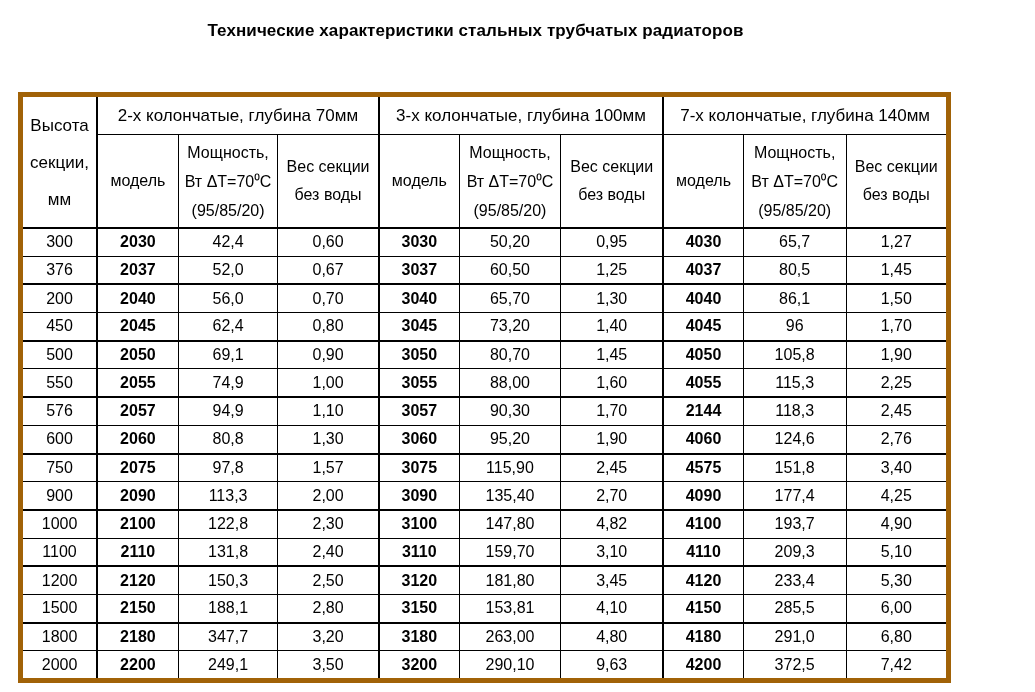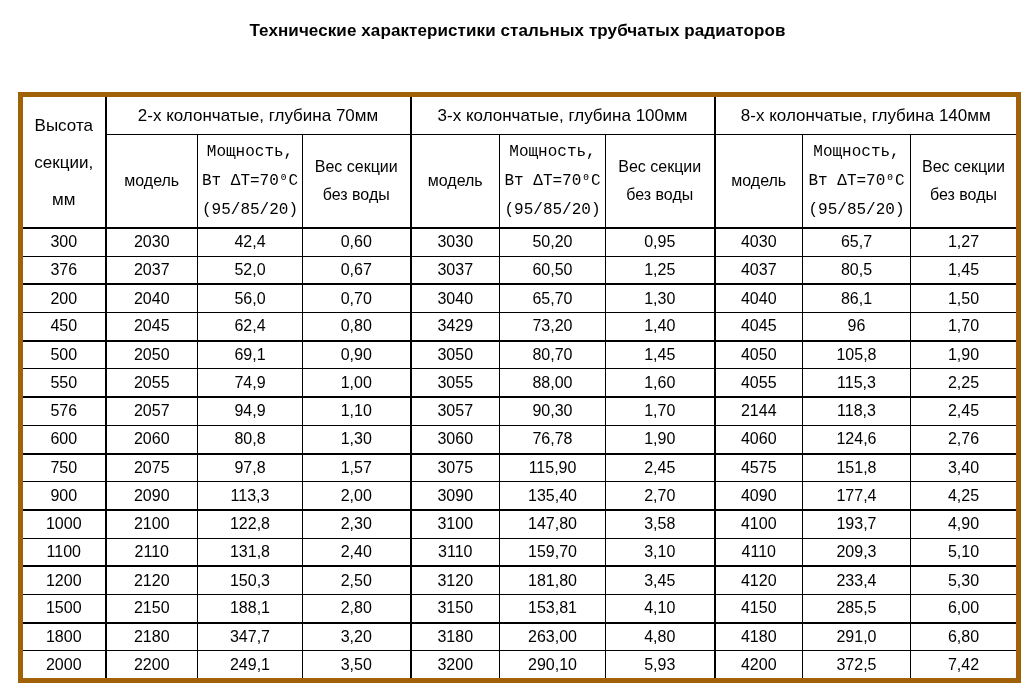--- a/index.html
+++ b/index.html
@@ -2,21 +2,21 @@
 <html><head>
 <meta charset="utf-8">
 <style>
   html, body {
     margin: 0; padding: 0;
     width: 1035px; height: 692px;
     background: #ffffff;
     font-family: "Liberation Sans", sans-serif;
     color: #000;
   }
-  .page { position: relative; width: 1035px; height: 692px; overflow: hidden; }
+  .page { position: relative; width: 951px; height: 692px; overflow: hidden; }
   .title {
     margin: 0;
     padding-top: 21px;
     text-align: center;
     font-size: 17px;
     font-weight: bold;
     letter-spacing: 0.1px;
   }
   table.specs {
     position: absolute;
@@ -31,26 +31,26 @@
     vertical-align: middle;
     padding: 0;
     overflow: hidden;
     white-space: nowrap;
   }
   .specs thead tr.group-row th { height: 37px; font-weight: normal; font-size: 17px; }
   .specs thead tr.sub-row th   { height: 92px; font-weight: normal; font-size: 16px; }
   .specs thead tr.sub-row th,
   .specs th.height-th { border-bottom: 2.5px solid #000; }
   .specs tbody td { height: 26.7px; font-size: 16px; }
-  .specs td.model { font-weight: normal; margin-left: 44px; }
+  .specs td.model { font-weight: bold; margin-left: 44px; }
   .bl-thick { border-left: 2.5px solid #000 !important; }
   .specs tbody tr.pair-end td { border-bottom: 2px solid #000; }
   .line { display: block; line-height: 29px; }
   th.height-th .line { line-height: 37px; }
-  th.power-th .line { line-height: 29px; font-family: Liberation Mono, monospace; }
+  th.power-th .line { line-height: 29px; }
   th.weight-th .line { line-height: 28px; }
 </style>
 </head>
 <body>
 
 <div class="page">
   <h1 class="title">Технические характеристики стальных трубчатых радиаторов</h1>
 
   <table class="specs">
     <colgroup>
@@ -67,21 +67,21 @@
     </colgroup>
     <thead>
       <tr class="group-row">
         <th rowspan="2" class="height-th">
           <span class="line">Высота</span>
           <span class="line">секции,</span>
           <span class="line">мм</span>
         </th>
         <th colspan="3" class="bl-thick">2-х колончатые, глубина 70мм</th>
         <th colspan="3" class="bl-thick">3-х колончатые, глубина 100мм</th>
-        <th colspan="3" class="bl-thick">8-х колончатые, глубина 140мм</th>
+        <th colspan="3" class="bl-thick">7-х колончатые, глубина 140мм</th>
       </tr>
       <tr class="sub-row">
         <th class="bl-thick">модель</th>
         <th class="power-th">
           <span class="line">Мощность,</span>
           <span class="line">Вт ΔT=70⁰C</span>
           <span class="line">(95/85/20)</span>
         </th>
         <th class="weight-th">
           <span class="line">Вес секции</span>
@@ -144,21 +144,21 @@
           <td>1,30</td>
           <td class="model bl-thick">4040</td>
           <td>86,1</td>
           <td>1,50</td>
         </tr>
         <tr class="pair-end">
           <td>450</td>
           <td class="model bl-thick">2045</td>
           <td>62,4</td>
           <td>0,80</td>
-          <td class="model bl-thick">3429</td>
+          <td class="model bl-thick">3045</td>
           <td>73,20</td>
           <td>1,40</td>
           <td class="model bl-thick">4045</td>
           <td>96</td>
           <td>1,70</td>
         </tr>
         <tr>
           <td>500</td>
           <td class="model bl-thick">2050</td>
           <td>69,1</td>
@@ -193,21 +193,21 @@
           <td class="model bl-thick">2144</td>
           <td>118,3</td>
           <td>2,45</td>
         </tr>
         <tr class="pair-end">
           <td>600</td>
           <td class="model bl-thick">2060</td>
           <td>80,8</td>
           <td>1,30</td>
           <td class="model bl-thick">3060</td>
-          <td>76,78</td>
+          <td>95,20</td>
           <td>1,90</td>
           <td class="model bl-thick">4060</td>
           <td>124,6</td>
           <td>2,76</td>
         </tr>
         <tr>
           <td>750</td>
           <td class="model bl-thick">2075</td>
           <td>97,8</td>
           <td>1,57</td>
@@ -230,21 +230,21 @@
           <td>177,4</td>
           <td>4,25</td>
         </tr>
         <tr>
           <td>1000</td>
           <td class="model bl-thick">2100</td>
           <td>122,8</td>
           <td>2,30</td>
           <td class="model bl-thick">3100</td>
           <td>147,80</td>
-          <td>3,58</td>
+          <td>4,82</td>
           <td class="model bl-thick">4100</td>
           <td>193,7</td>
           <td>4,90</td>
         </tr>
         <tr class="pair-end">
           <td>1100</td>
           <td class="model bl-thick">2110</td>
           <td>131,8</td>
           <td>2,40</td>
           <td class="model bl-thick">3110</td>
@@ -290,20 +290,20 @@
           <td>291,0</td>
           <td>6,80</td>
         </tr>
         <tr class="pair-end">
           <td>2000</td>
           <td class="model bl-thick">2200</td>
           <td>249,1</td>
           <td>3,50</td>
           <td class="model bl-thick">3200</td>
           <td>290,10</td>
-          <td>5,93</td>
+          <td>9,63</td>
           <td class="model bl-thick">4200</td>
           <td>372,5</td>
           <td>7,42</td>
         </tr>
       </tbody>
   </table>
 </div>
 
 </body></html>

